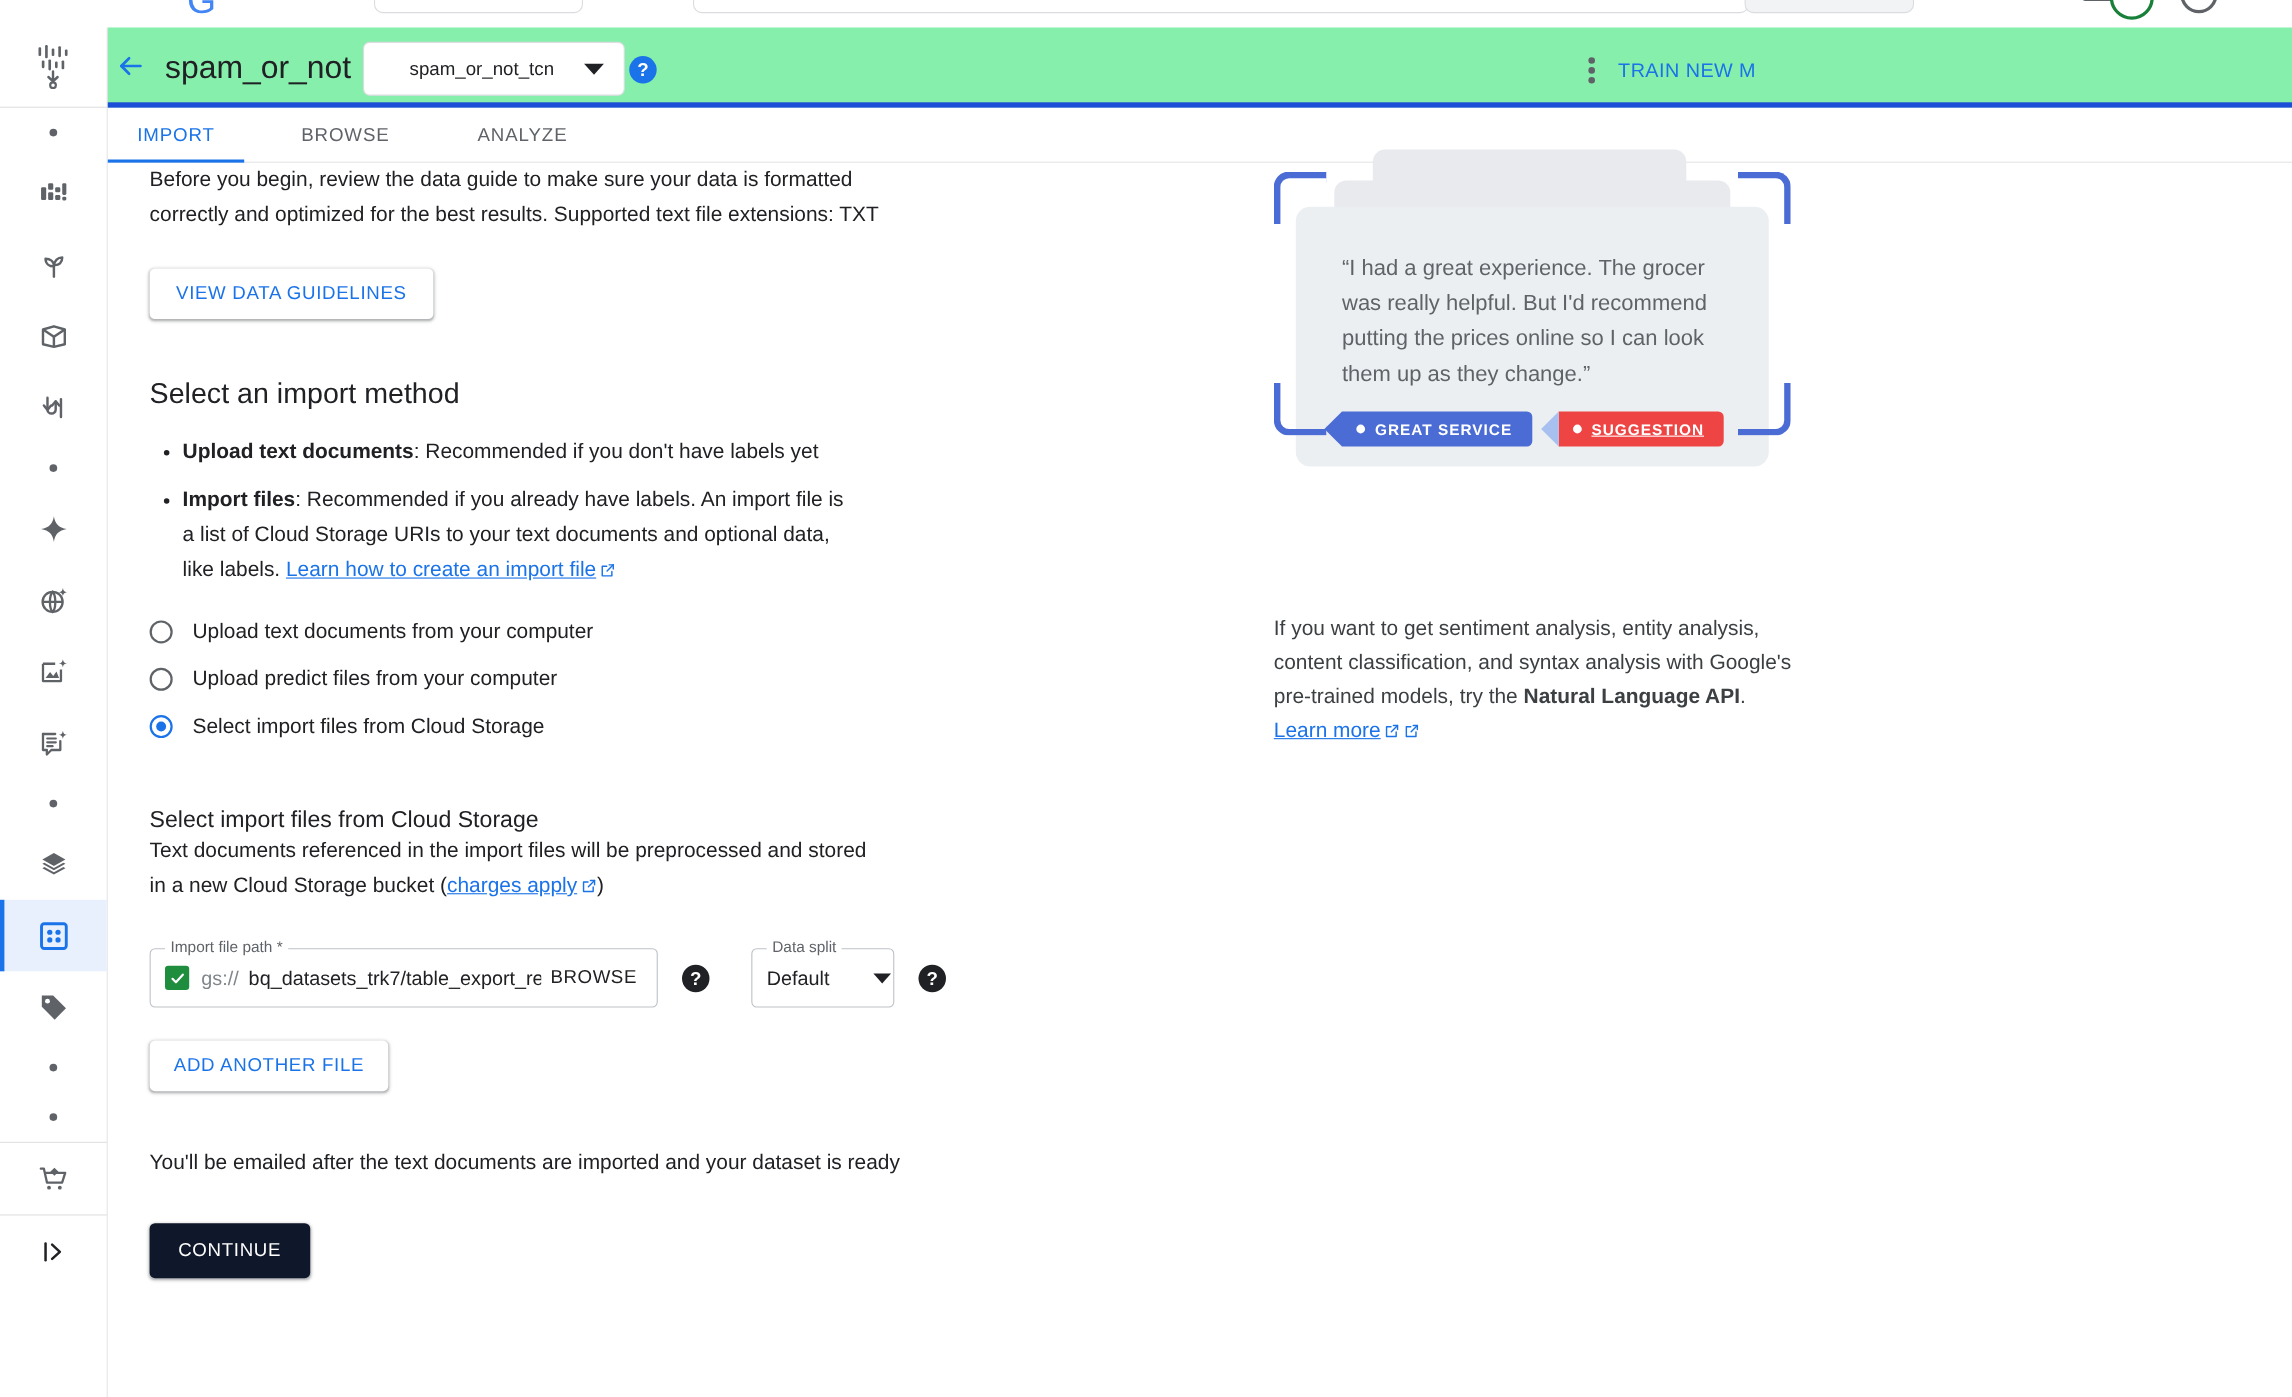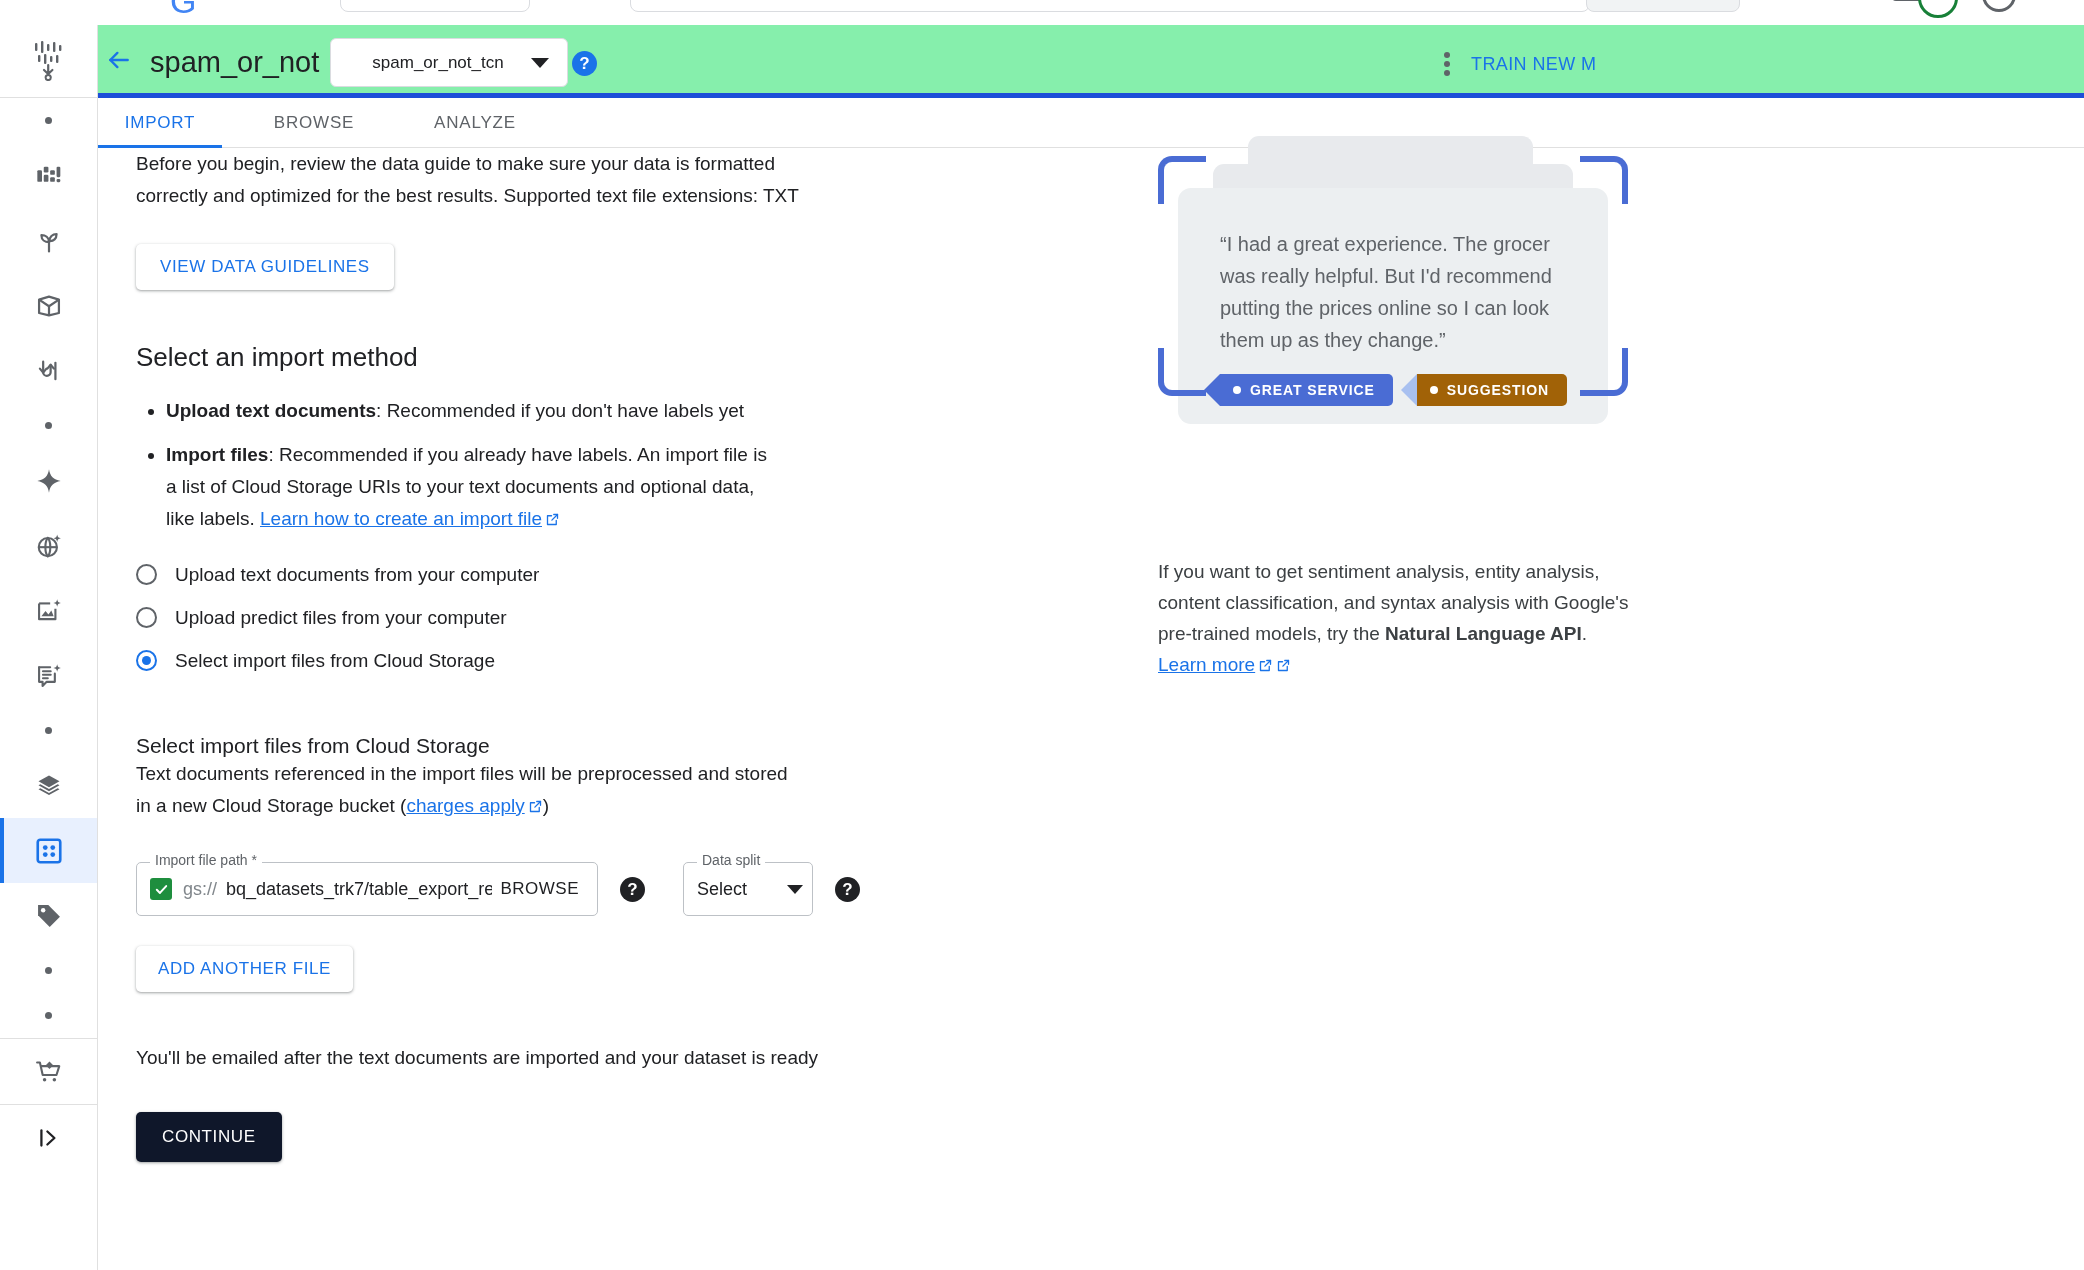--- a/index.html
+++ b/index.html
@@ -286,21 +286,21 @@
     content: ""; position: absolute; left: -16px; top: 0;
     width: 0; height: 0;
     border-top: 16px solid transparent; border-bottom: 16px solid transparent;
   }
   .tag .dot {
     position: absolute; left: 13px; top: 12px;
     width: 8px; height: 8px; border-radius: 50%; background: #fff;
   }
   .tag-a { background: #4a6cd4; margin-right: 24px; }
   .tag-a::before { border-right: 16px solid #4a6cd4; }
-  .tag-b { background: #a16207; }
+  .tag-b { background: #ef4444; text-decoration: underline; }
   .tag-b::before { border-right: 16px solid #a8c0f0; }
   .bracket { position: absolute; border-color: #4a6cd4; border-style: solid; width: 48px; height: 48px; }
   .br-tl { left: 0px;   top: 30px;  border-width: 6px 0 0 6px; border-radius: 14px 0 0 0; }
   .br-tr { left: 422px; top: 30px;  border-width: 6px 6px 0 0; border-radius: 0 14px 0 0; }
   .br-bl { left: 0px;   top: 222px; border-width: 0 0 6px 6px; border-radius: 0 0 0 14px; }
   .br-br { left: 422px; top: 222px; border-width: 0 6px 6px 0; border-radius: 0 0 14px 0; }
 
   .rp-text {
     font-size: 19px; line-height: 31px; color: #3c4043;
     margin: 0 0 24px 0; width: 475px;
@@ -588,21 +588,21 @@
             </svg>
         </span>
         <span class="gs-prefix">gs://</span>
         <span class="gs-value">bq_datasets_trk7/table_export_reversed.cs</span>
         <button class="browse-btn">BROWSE</button>
       </div>
       <div class="help-dark">?</div>
 
       <div class="tf tf-split">
         <span class="tf-legend">Data split</span>
-        <span class="split-val">Select</span>
+        <span class="split-val">Default</span>
         <span class="split-caret"></span>
       </div>
       <div class="help-dark">?</div>
     </div>
 
     <button class="add-file-btn">ADD ANOTHER FILE</button>
 
     <div class="next-sect">
       <p class="body next-desc">You'll be emailed after the text documents are imported and your dataset is ready</p>
     </div>

